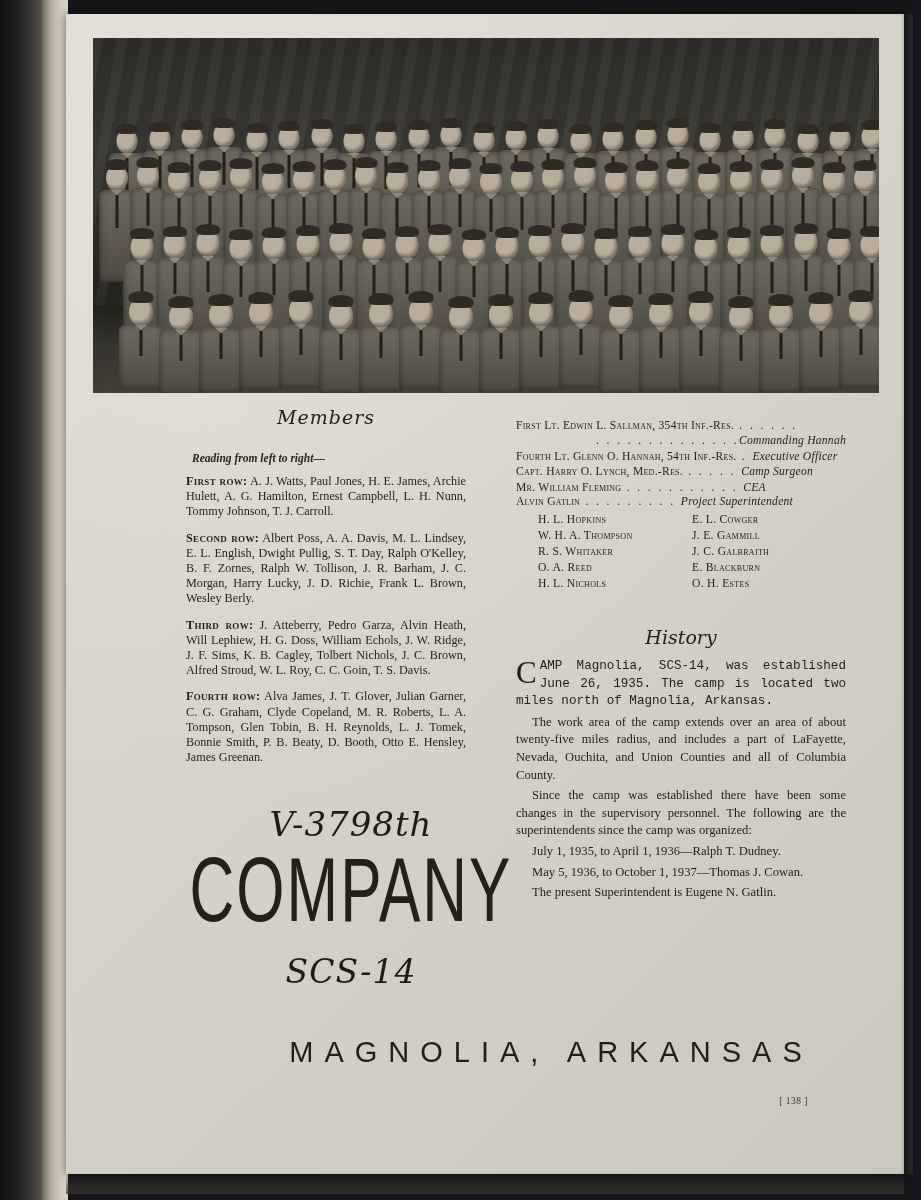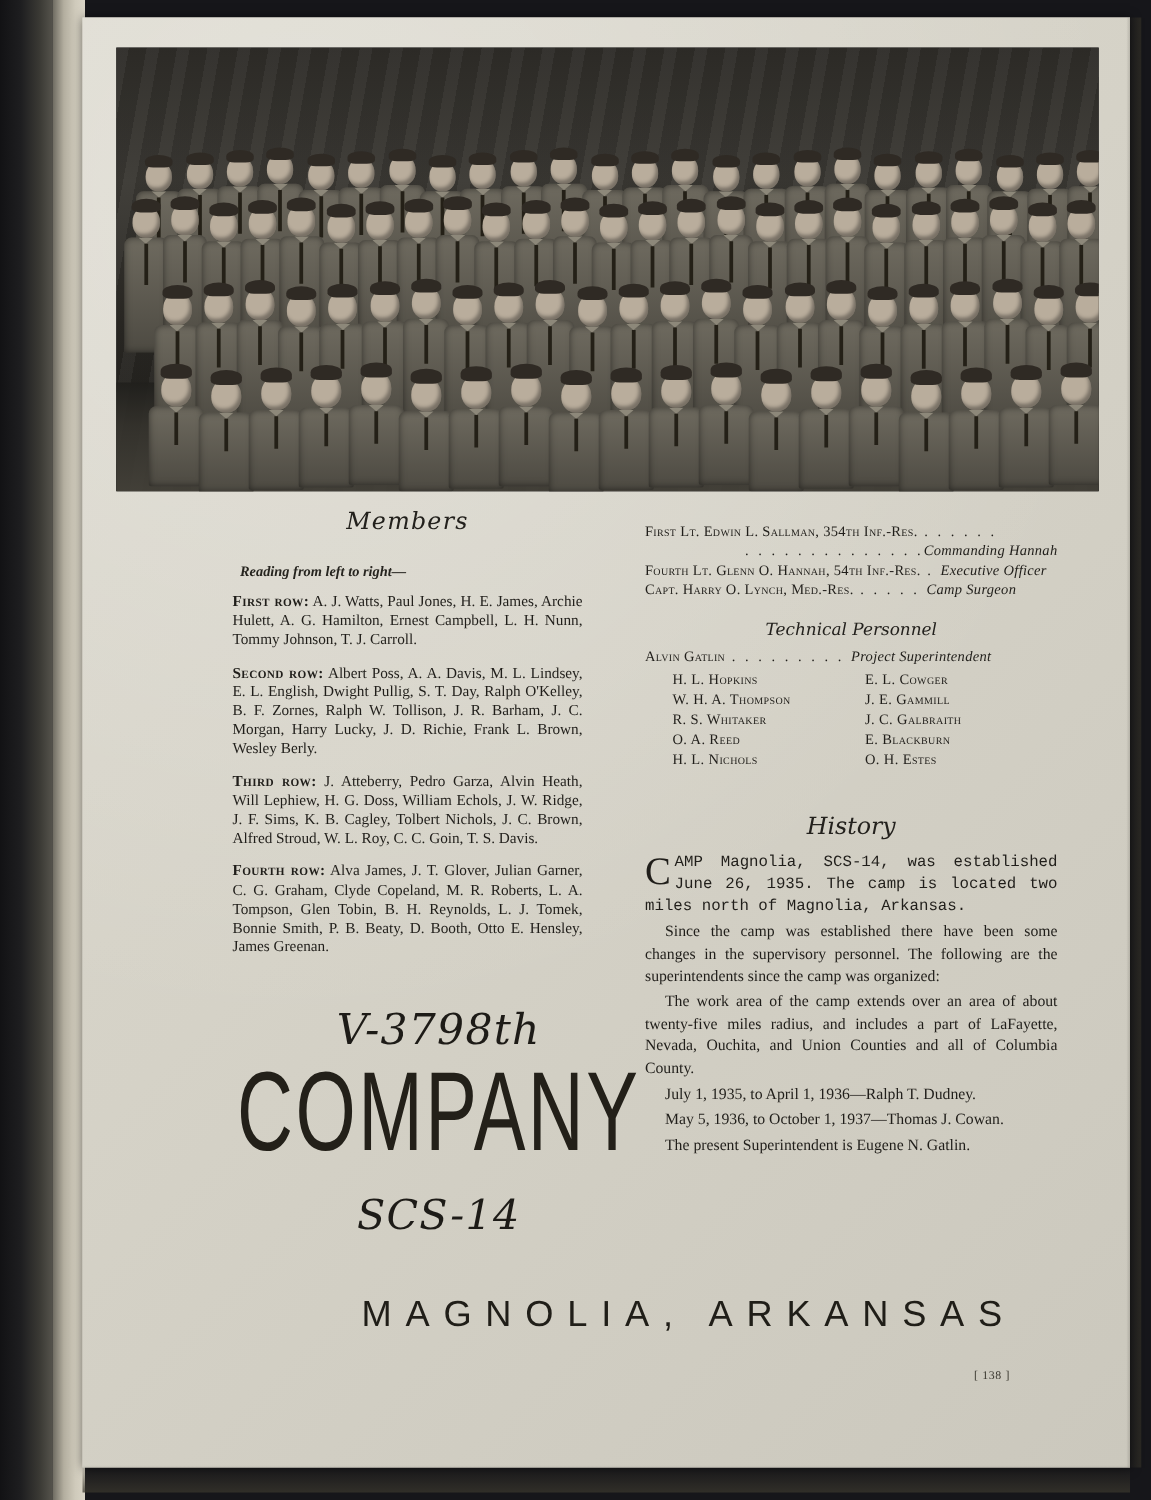--- a/index.html
+++ b/index.html
@@ -957,23 +957,23 @@
           <p class="body"><span class="sc">Fourth row:</span> Alva James, J. T. Glover, Julian Garner, C. G. Graham, Clyde Copeland, M. R. Roberts, L. A. Tompson, Glen Tobin, B. H. Reynolds, L. J. Tomek, Bonnie Smith, P. B. Beaty, D. Booth, Otto E. Hensley, James Greenan.</p>
         </div>
     </div>
 
     <div class="col-right">
       <div id="officer-lines" style="margin-top:12px">
           <div class="officer-line"><span>First Lt. Edwin L. Sallman, 354th Inf.-Res.</span><span class="dots"> .   .   .   .   .   .</span><span class="role"></span></div>
           <div class="officer-line" style="text-align: right;"><span></span><span class="dots">.  .  .  .  .  .  .  .  .  .  .  .  .  .</span><span class="role">Commanding Hannah</span></div>
           <div class="officer-line"><span>Fourth Lt. Glenn O. Hannah, 54th Inf.-Res.</span><span class="dots"> . </span><span class="role">Executive Officer</span></div>
           <div class="officer-line"><span>Capt. Harry O. Lynch, Med.-Res.</span><span class="dots"> .  .  .  .  . </span><span class="role">Camp Surgeon</span></div>
+          <div class="officer-line"><span>Mr. William Fleming</span><span class="dots"> .  .  .  .  .  .  .  .  .  .  . </span><span class="role">CEA</span></div>
         </div>
 
-      <div class="tech-head">Technical Personnel</div>
       <div class="tech-lead">
         <span>Alvin Gatlin</span><span class="dots"> .  .  .  .  .  .  .  .  . </span><span style="font-style:italic;font-variant:normal">Project Superintendent</span>
       </div>
       <div class="tech-grid">
         <div class="tcol" id="tech-right">
             <div>H. L. Hopkins</div>
             <div>W. H. A. Thompson</div>
             <div>R. S. Whitaker</div>
             <div>O. A. Reed</div>
             <div>H. L. Nichols</div>
@@ -983,22 +983,22 @@
             <div>J. E. Gammill</div>
             <div>J. C. Galbraith</div>
             <div>E. Blackburn</div>
             <div>O. H. Estes</div>
           </div>
       </div>
 
       <div class="history-head">History</div>
       <div id="history-paras">
           <p class="hist dropcap noindent">CAMP Magnolia, SCS-14, was established June 26, 1935. The camp is located two miles north of Magnolia, Arkansas.</p>
+          <p class="hist">The work area of the camp extends over an area of about twenty-five miles radius, and includes a part of LaFayette, Nevada, Ouchita, and Union Counties and all of Columbia County.</p>
           <p class="hist">Since the camp was established there have been some changes in the supervisory personnel. The following are the superintendents since the camp was organized:</p>
-          <p class="hist">The work area of the camp extends over an area of about twenty-five miles radius, and includes a part of LaFayette, Nevada, Ouchita, and Union Counties and all of Columbia County.</p>
           <p class="hist">July 1, 1935, to April 1, 1936—Ralph T. Dudney.</p>
           <p class="hist">May 5, 1936, to October 1, 1937—Thomas J. Cowan.</p>
           <p class="hist">The present Superintendent is Eugene N. Gatlin.</p>
         </div>
     </div>
 
     <div class="title-block">
       <div class="v-num">V-3798th</div>
       <div class="company">COMPANY</div>
       <div class="scs">SCS-14</div>

